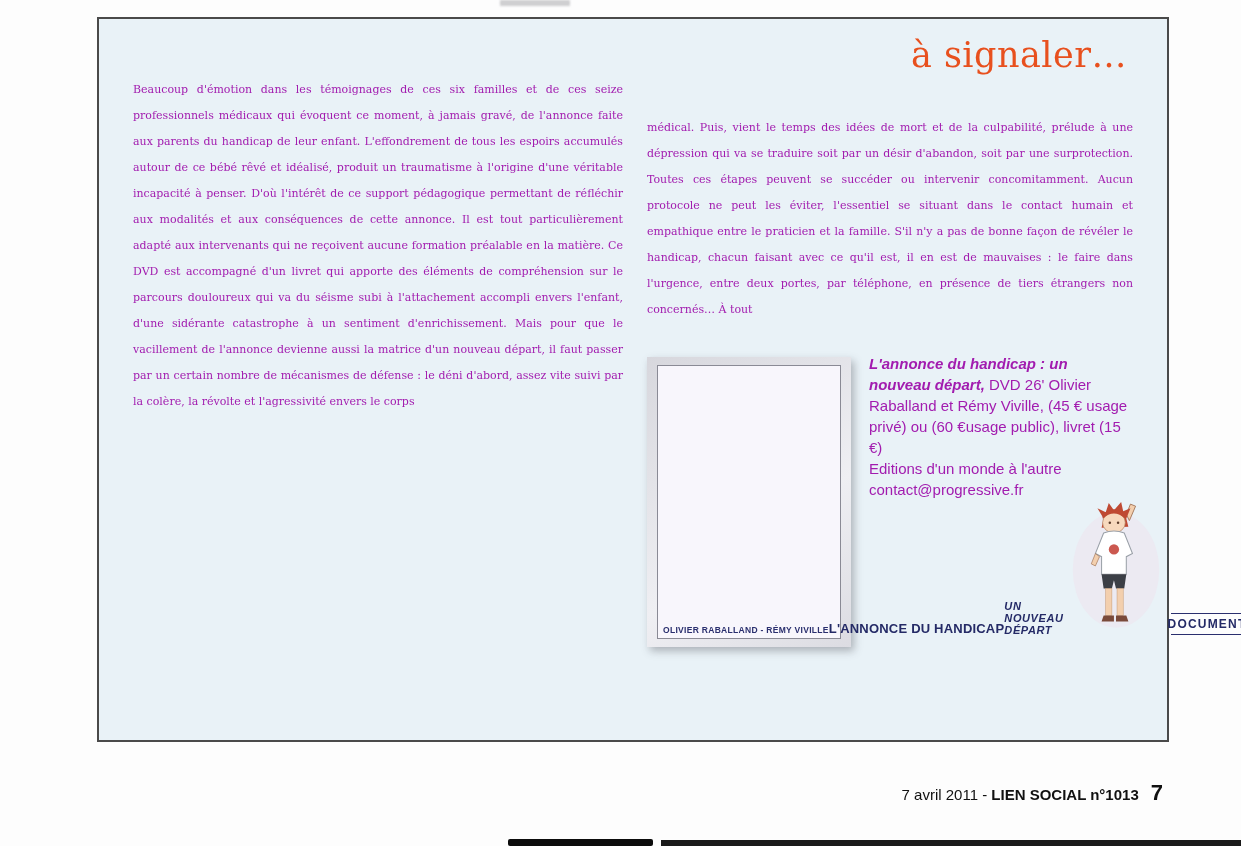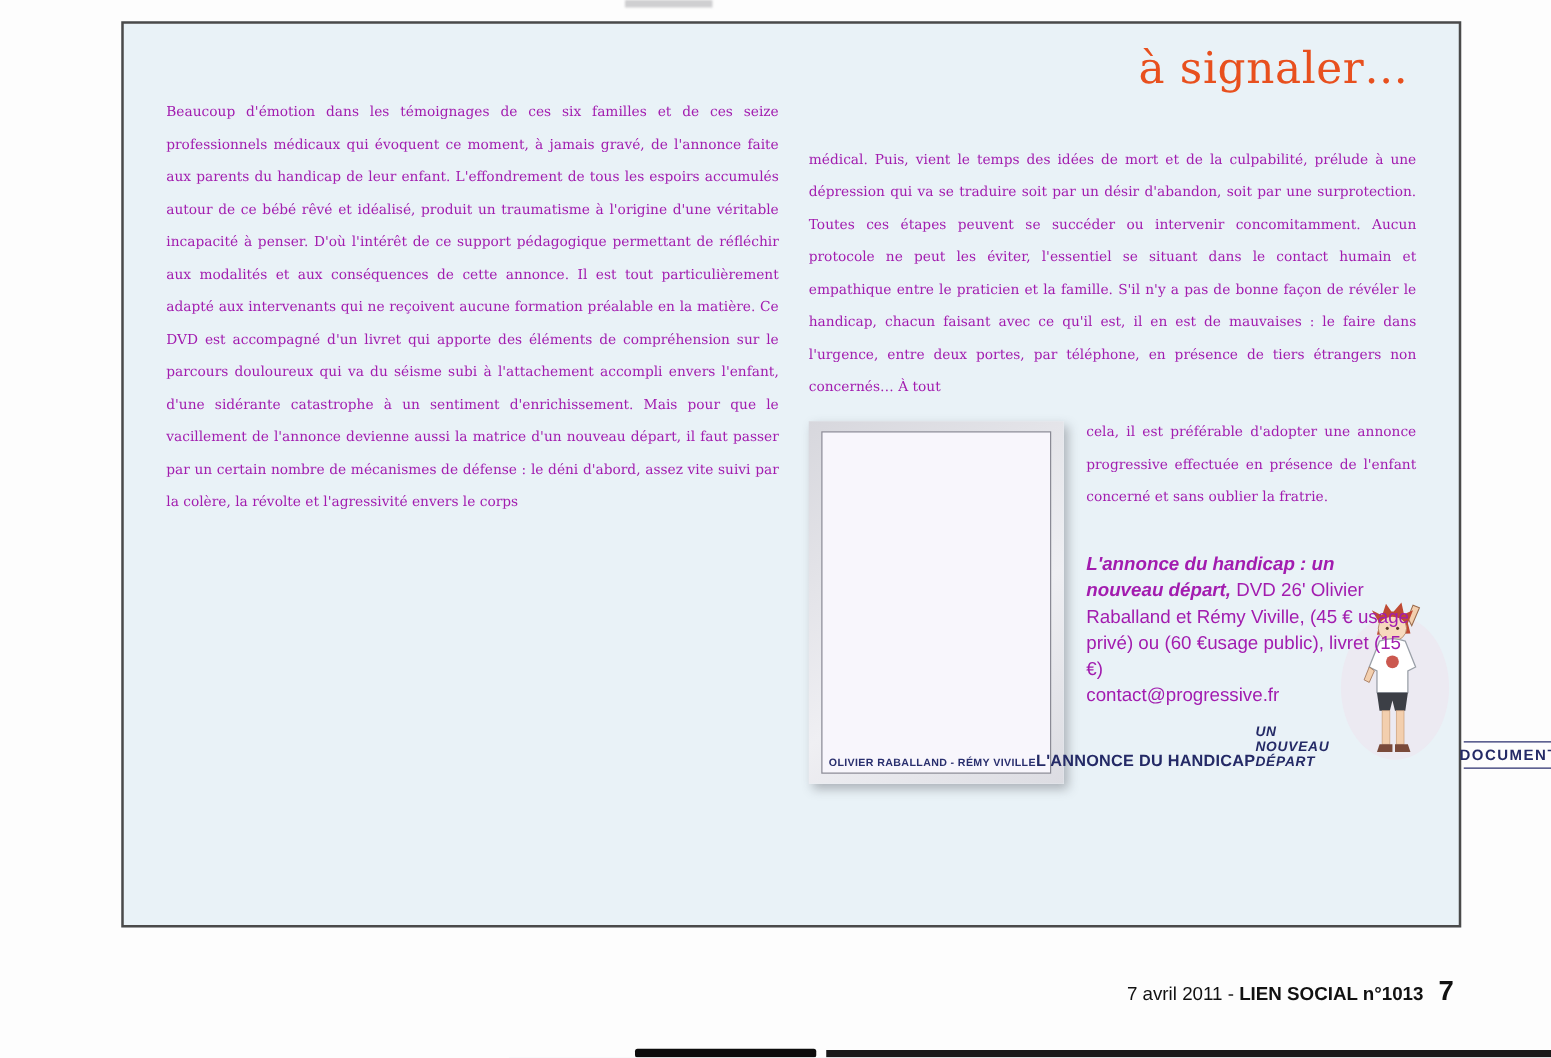--- a/index.html
+++ b/index.html
@@ -138,23 +138,23 @@
             </div>
             <div class="dvd-genre-wrap">
               <div class="dvd-line"></div>
               <div class="dvd-genre">DOCUMENTAIRE</div>
               <div class="dvd-line"></div>
             </div>
             <div class="dvd-publisher">ÉDITIONS D'UN MONDE À L'AUTRE</div>
           </div>
         </div>
 
-        <p class="body-text" lang="fr">cela, il est préférable d'adopter une annonce progressive effectuée en présence de l'enfant concerné et sans oublier la fratrie.</p>
 
         <div class="caption"><span class="cap-lead">L'annonce du handicap : un nouveau départ,</span><span> DVD 26' Olivier Raballand et Rémy Viville, (45 € usage privé) ou (60 €usage public), livret (15 €)</span>
+          <div>Editions d'un monde à l'autre</div>
           <div>contact@progressive.fr</div>
         </div>
 
       </div>
     </div>
 
   </div>
 
   <div class="footer">
     <span class="footer-date">7 avril 2011 - </span>

